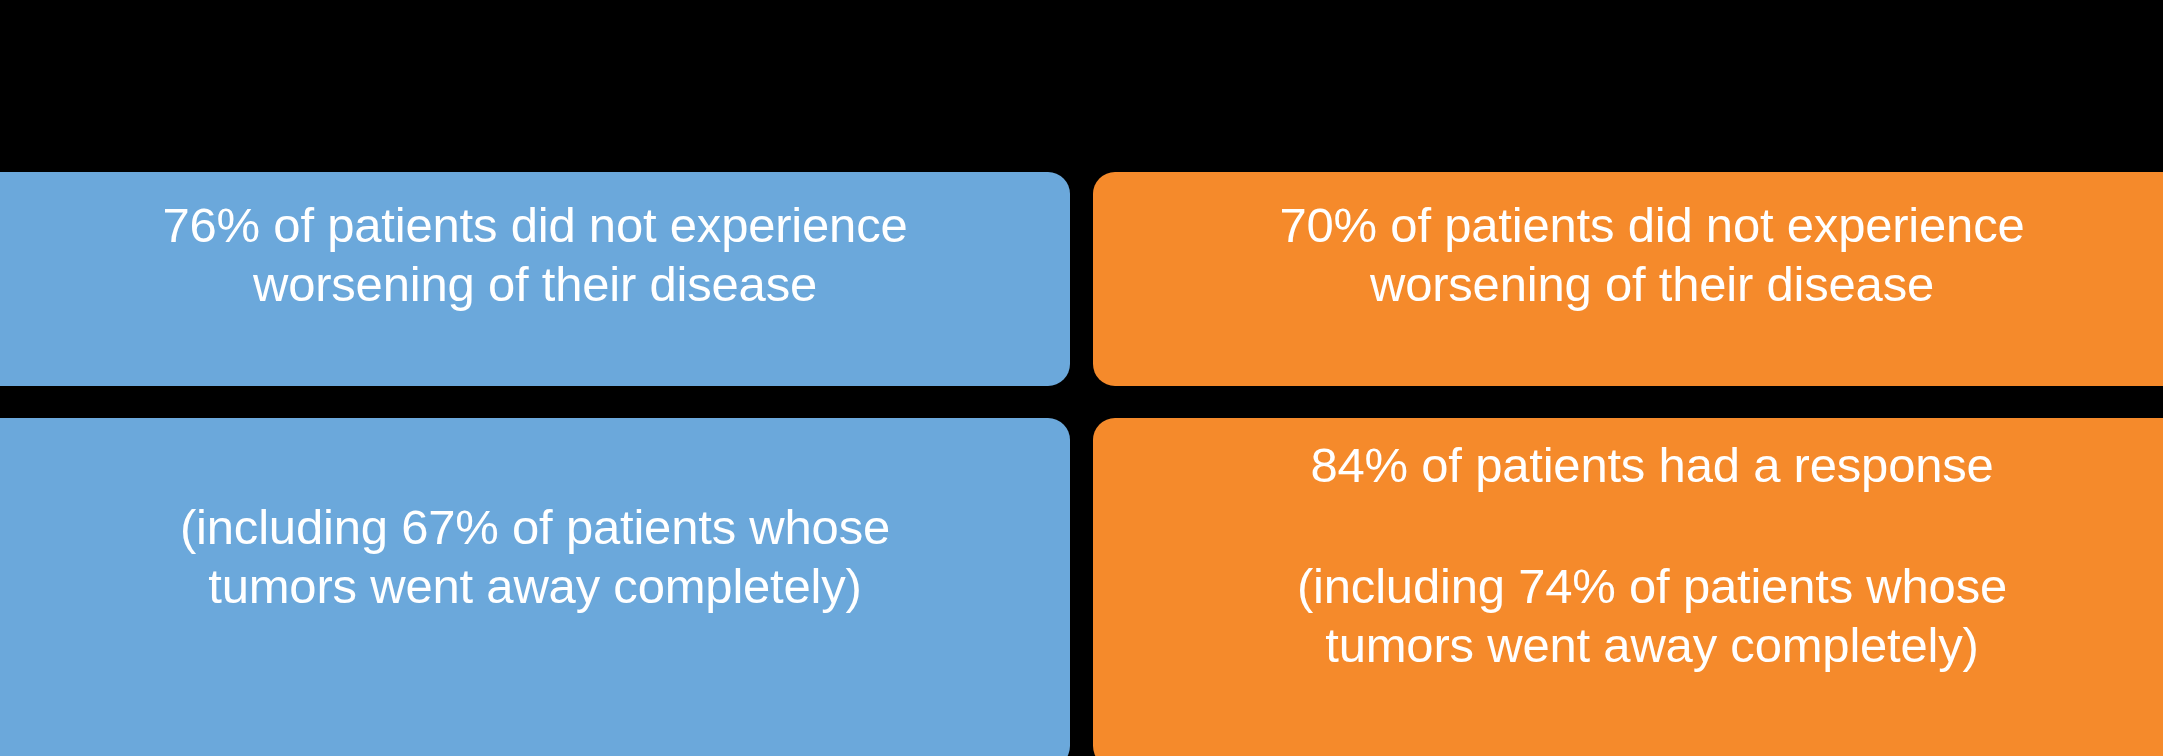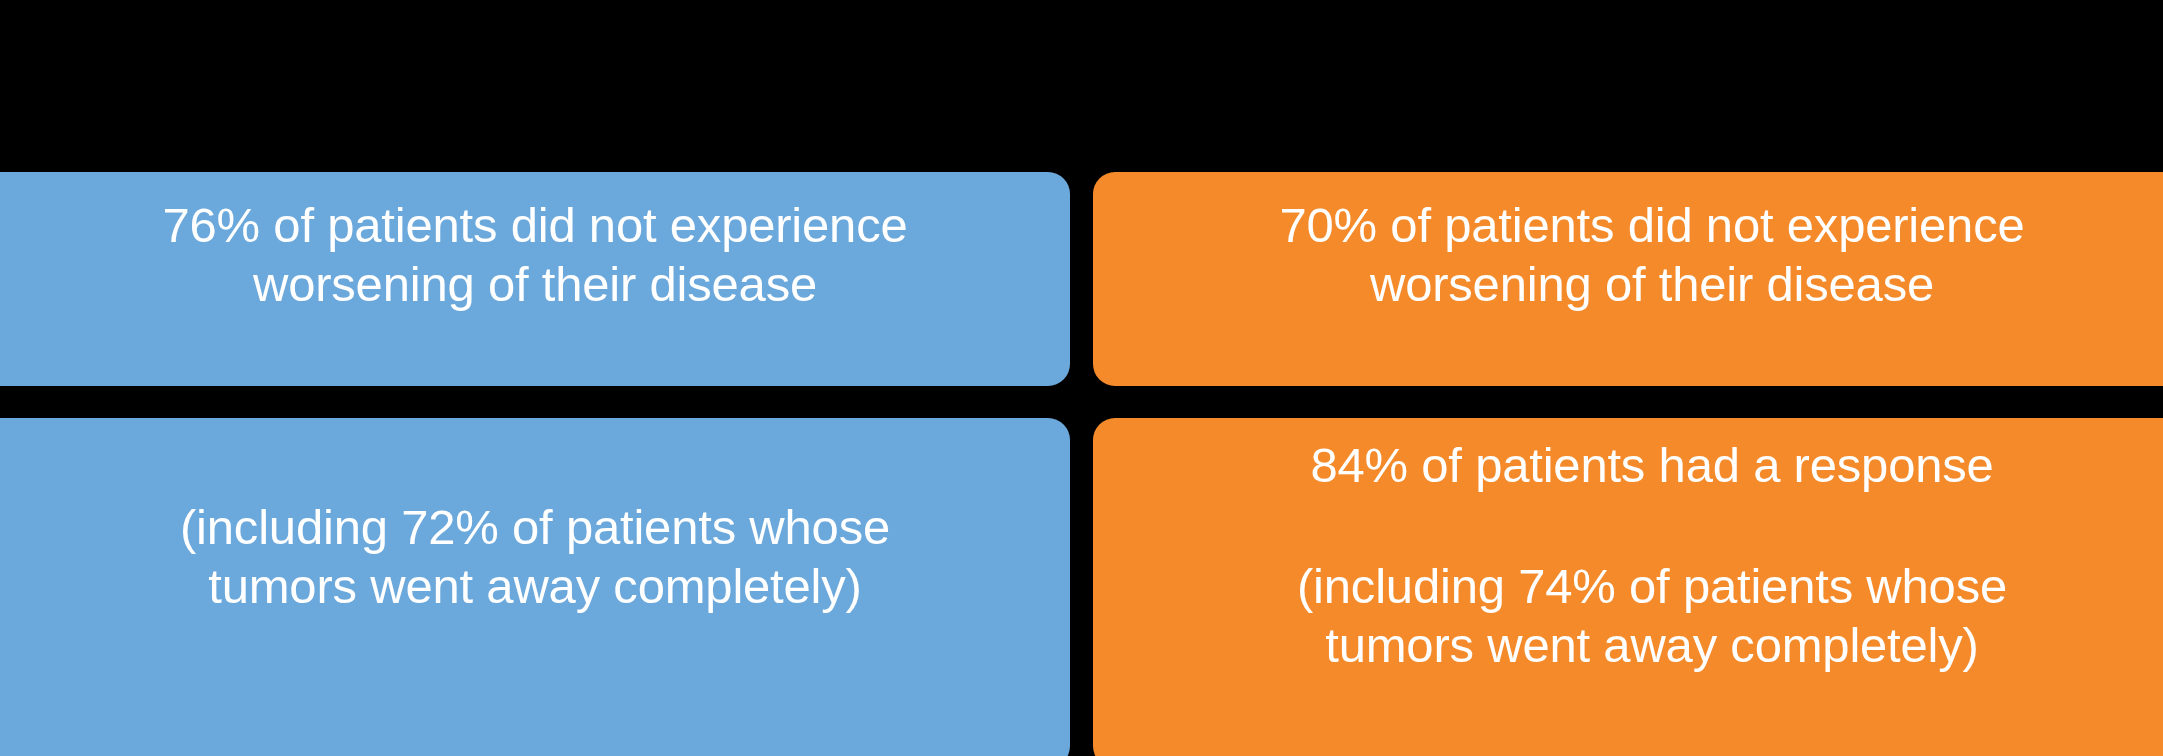--- a/index.html
+++ b/index.html
@@ -96,21 +96,21 @@
 
   <div class="card blue col-left row-top">
     <div class="card-inner">
       <div class="line">76% of patients did not experience
 worsening of their disease</div>
     </div>
   </div>
 
   <div class="card blue col-left row-bottom">
     <div class="card-inner">
-      <div class="line spaced">(including 72% of patients whose
+      <div class="line spaced">(including 67% of patients whose
 tumors went away completely)</div>
     </div>
   </div>
 
   <div class="card orange col-right row-top">
     <div class="card-inner">
       <div class="line">70% of patients did not experience
 worsening of their disease</div>
     </div>
   </div>

